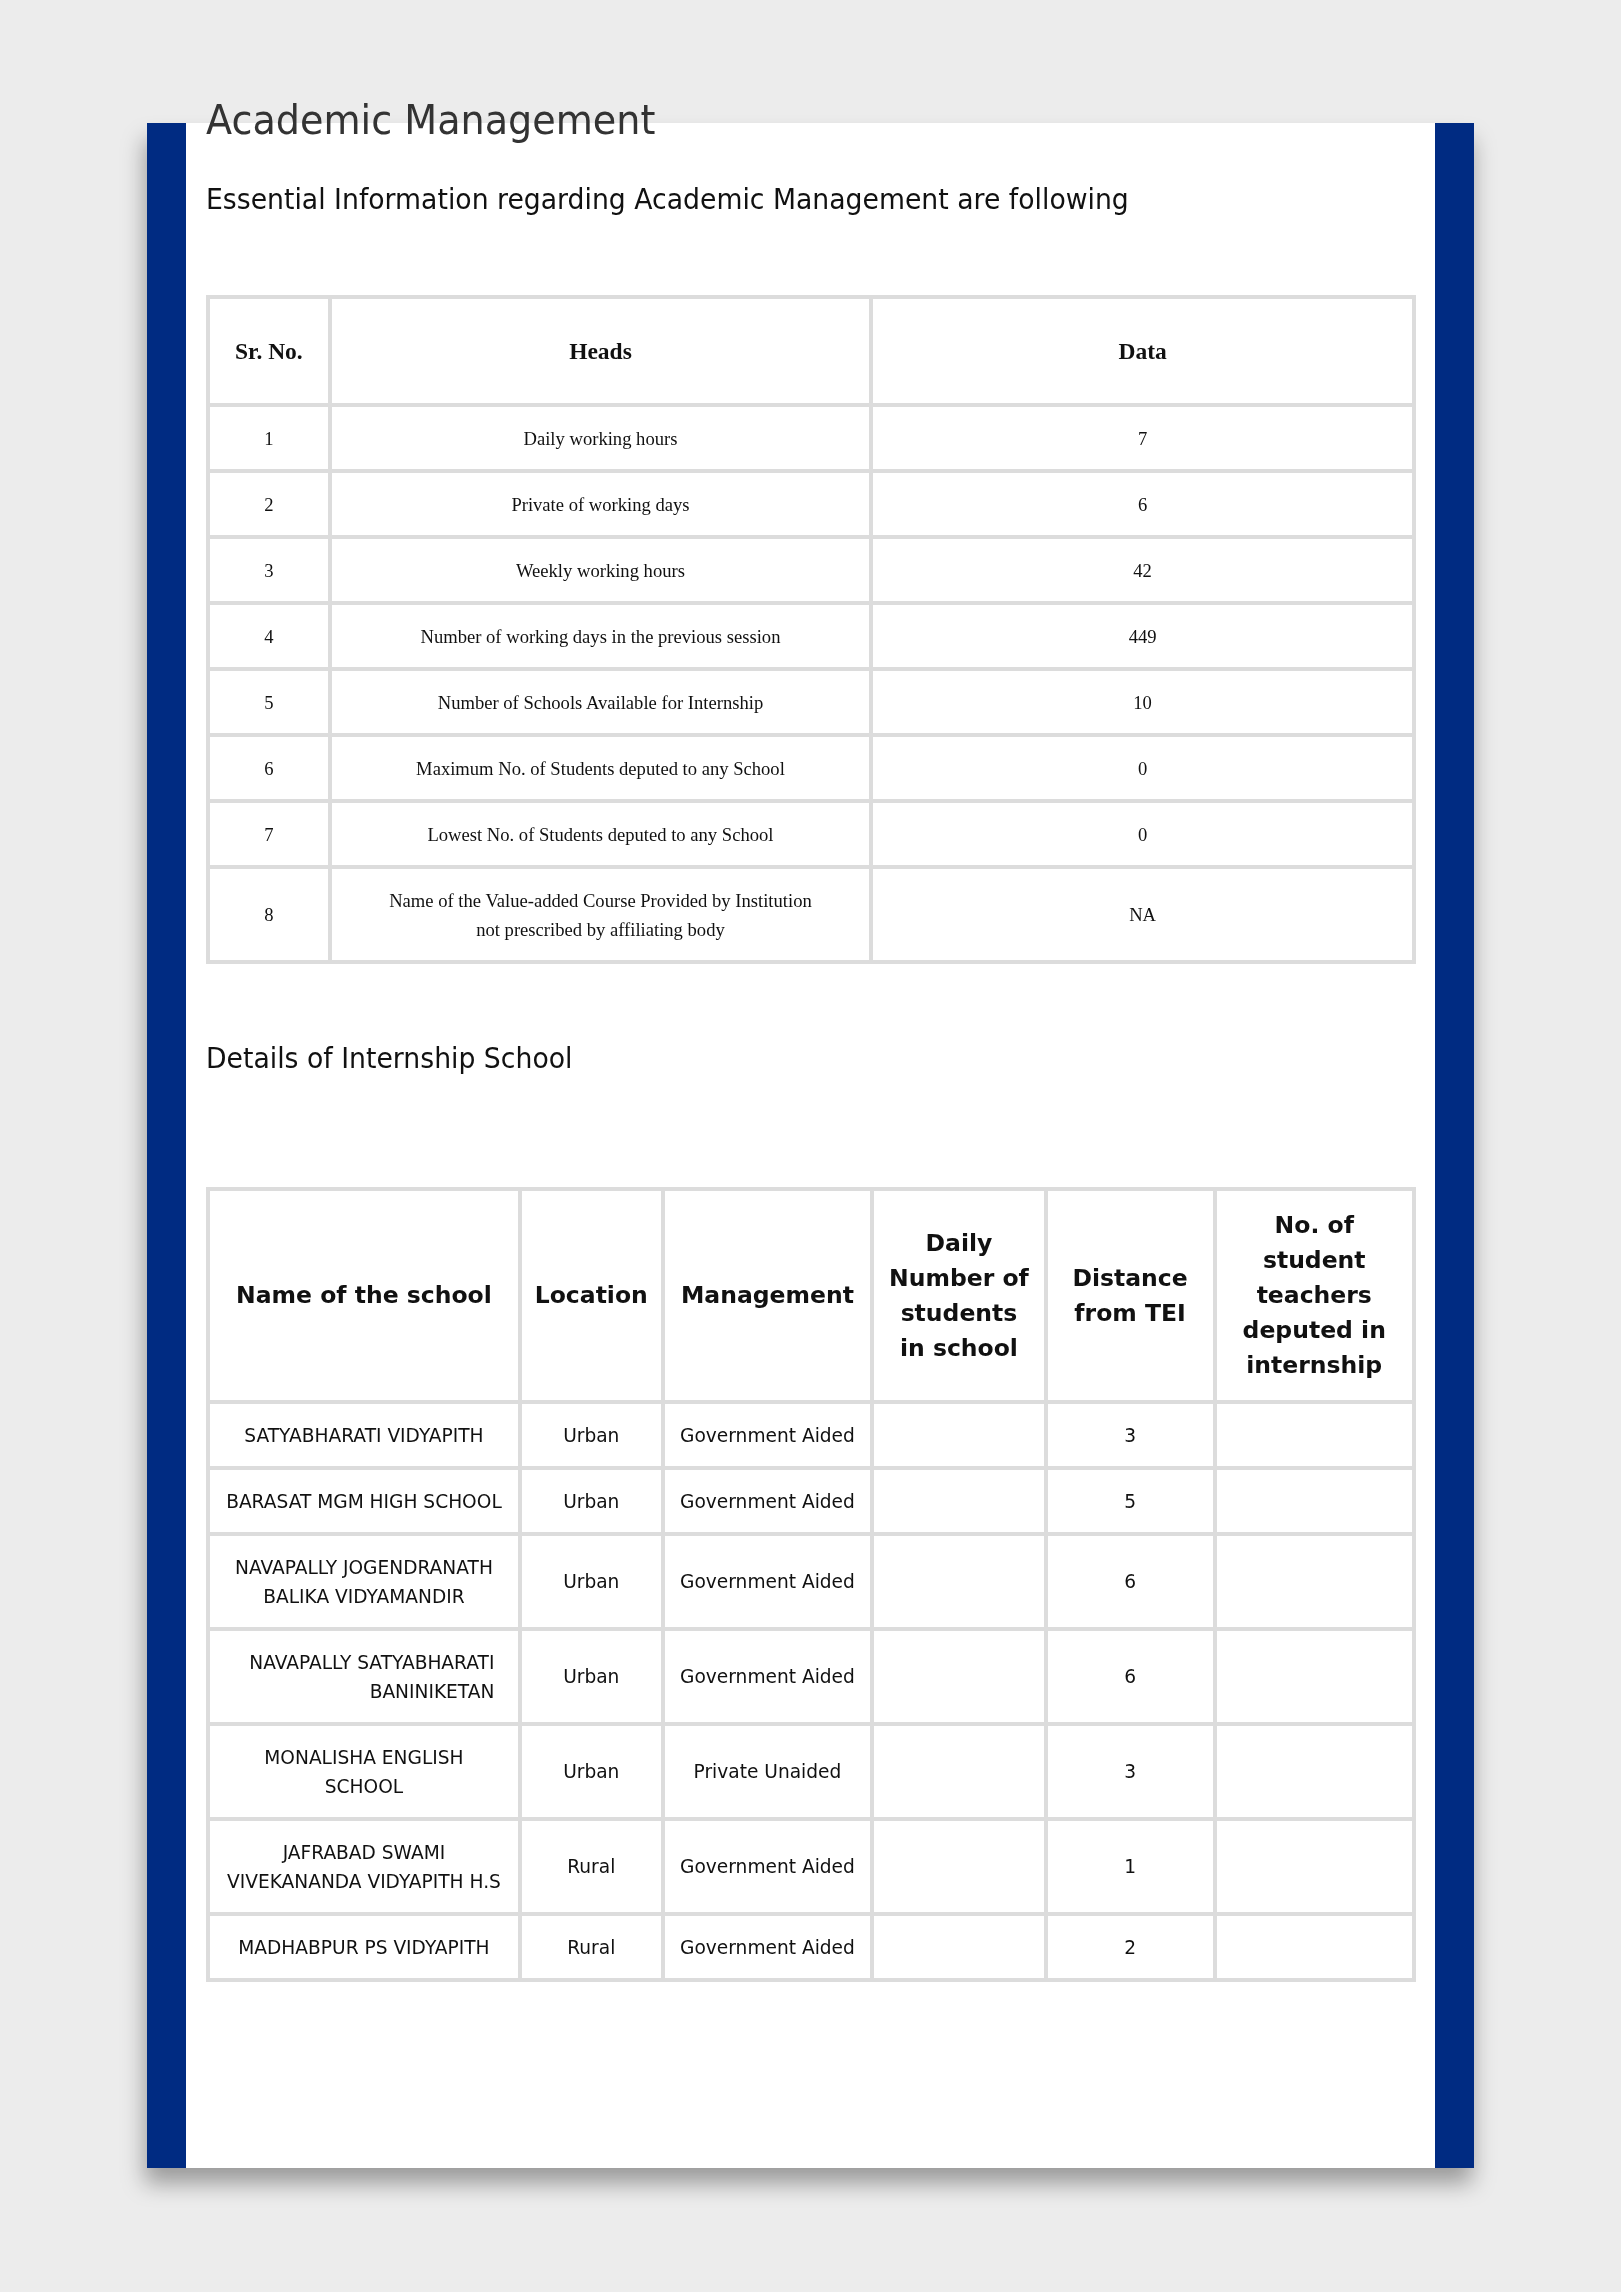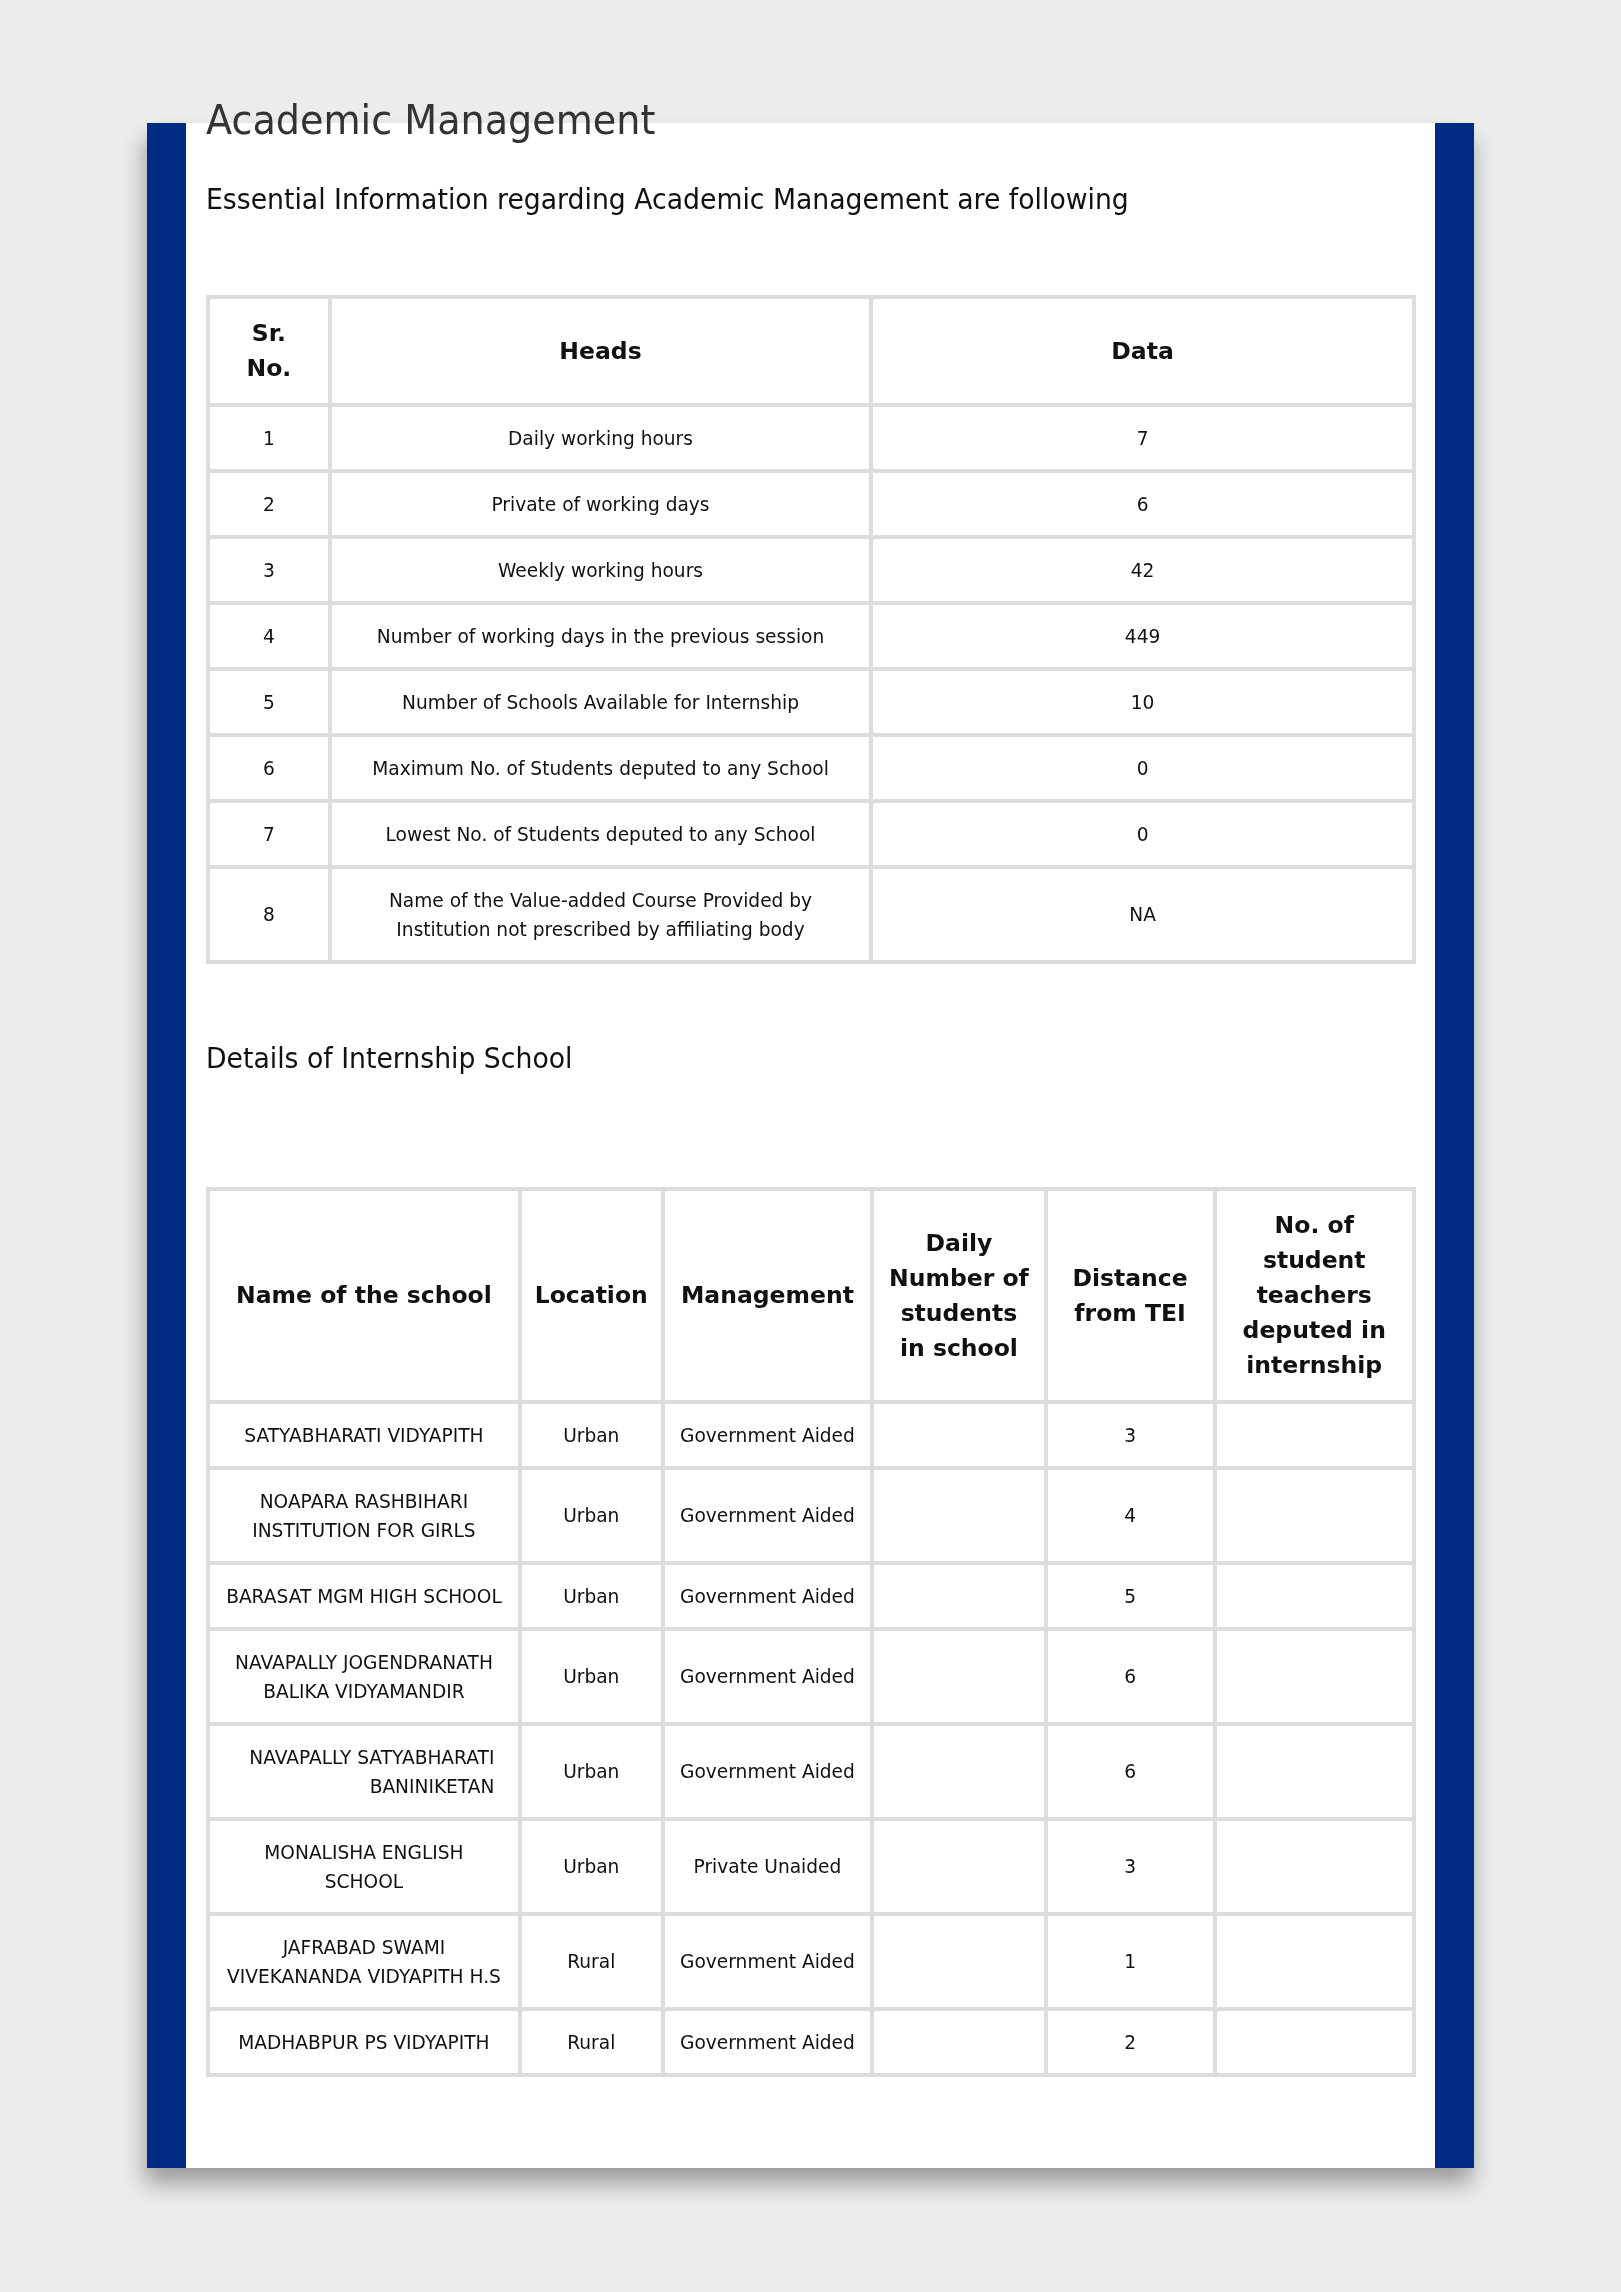--- a/index.html
+++ b/index.html
@@ -84,21 +84,21 @@
     padding: 0 7.8px;
     font-size: 18.6px;
     line-height: 29px;
     color: #111;
   }
   th {
     font-size: 23.5px;
     line-height: 35px;
     font-weight: bold;
   }
-  .t1 { left: 206px; top: 295px; width: 1210px; }
+  .t1 { left: 206px; top: 295px; width: 1210px; font-family: Liberation Serif, serif; }
   .t1 col.c1 { width: 122px; }
   .t1 col.c2 { width: 543px; }
   .t1 col.c3 { width: 545px; }
   .t1 thead tr { height: 108px; }
   .t1 tbody tr { height: 66px; }
   .t1 tbody tr.tall { height: 95px; }
 
   .t2 { left: 206px; top: 1187px; width: 1210px; }
   .t2 col.d1 { width: 314px; }
   .t2 col.d2 { width: 143px; }
@@ -201,28 +201,20 @@
   </thead>
   <tbody>
     <tr>
       <td>SATYABHARATI VIDYAPITH</td>
       <td>Urban</td>
       <td>Government Aided</td>
       <td></td>
       <td>3</td>
       <td></td>
     </tr>
-    <tr class="tall">
-      <td style="padding:0 23.5px;">NOAPARA RASHBIHARI INSTITUTION FOR GIRLS</td>
-      <td>Urban</td>
-      <td>Government Aided</td>
-      <td></td>
-      <td>4</td>
-      <td></td>
-    </tr>
     <tr>
       <td>BARASAT MGM HIGH SCHOOL</td>
       <td>Urban</td>
       <td>Government Aided</td>
       <td></td>
       <td>5</td>
       <td></td>
     </tr>
     <tr class="tall">
       <td style="padding:0 13.7px;">NAVAPALLY JOGENDRANATH BALIKA VIDYAMANDIR</td>

